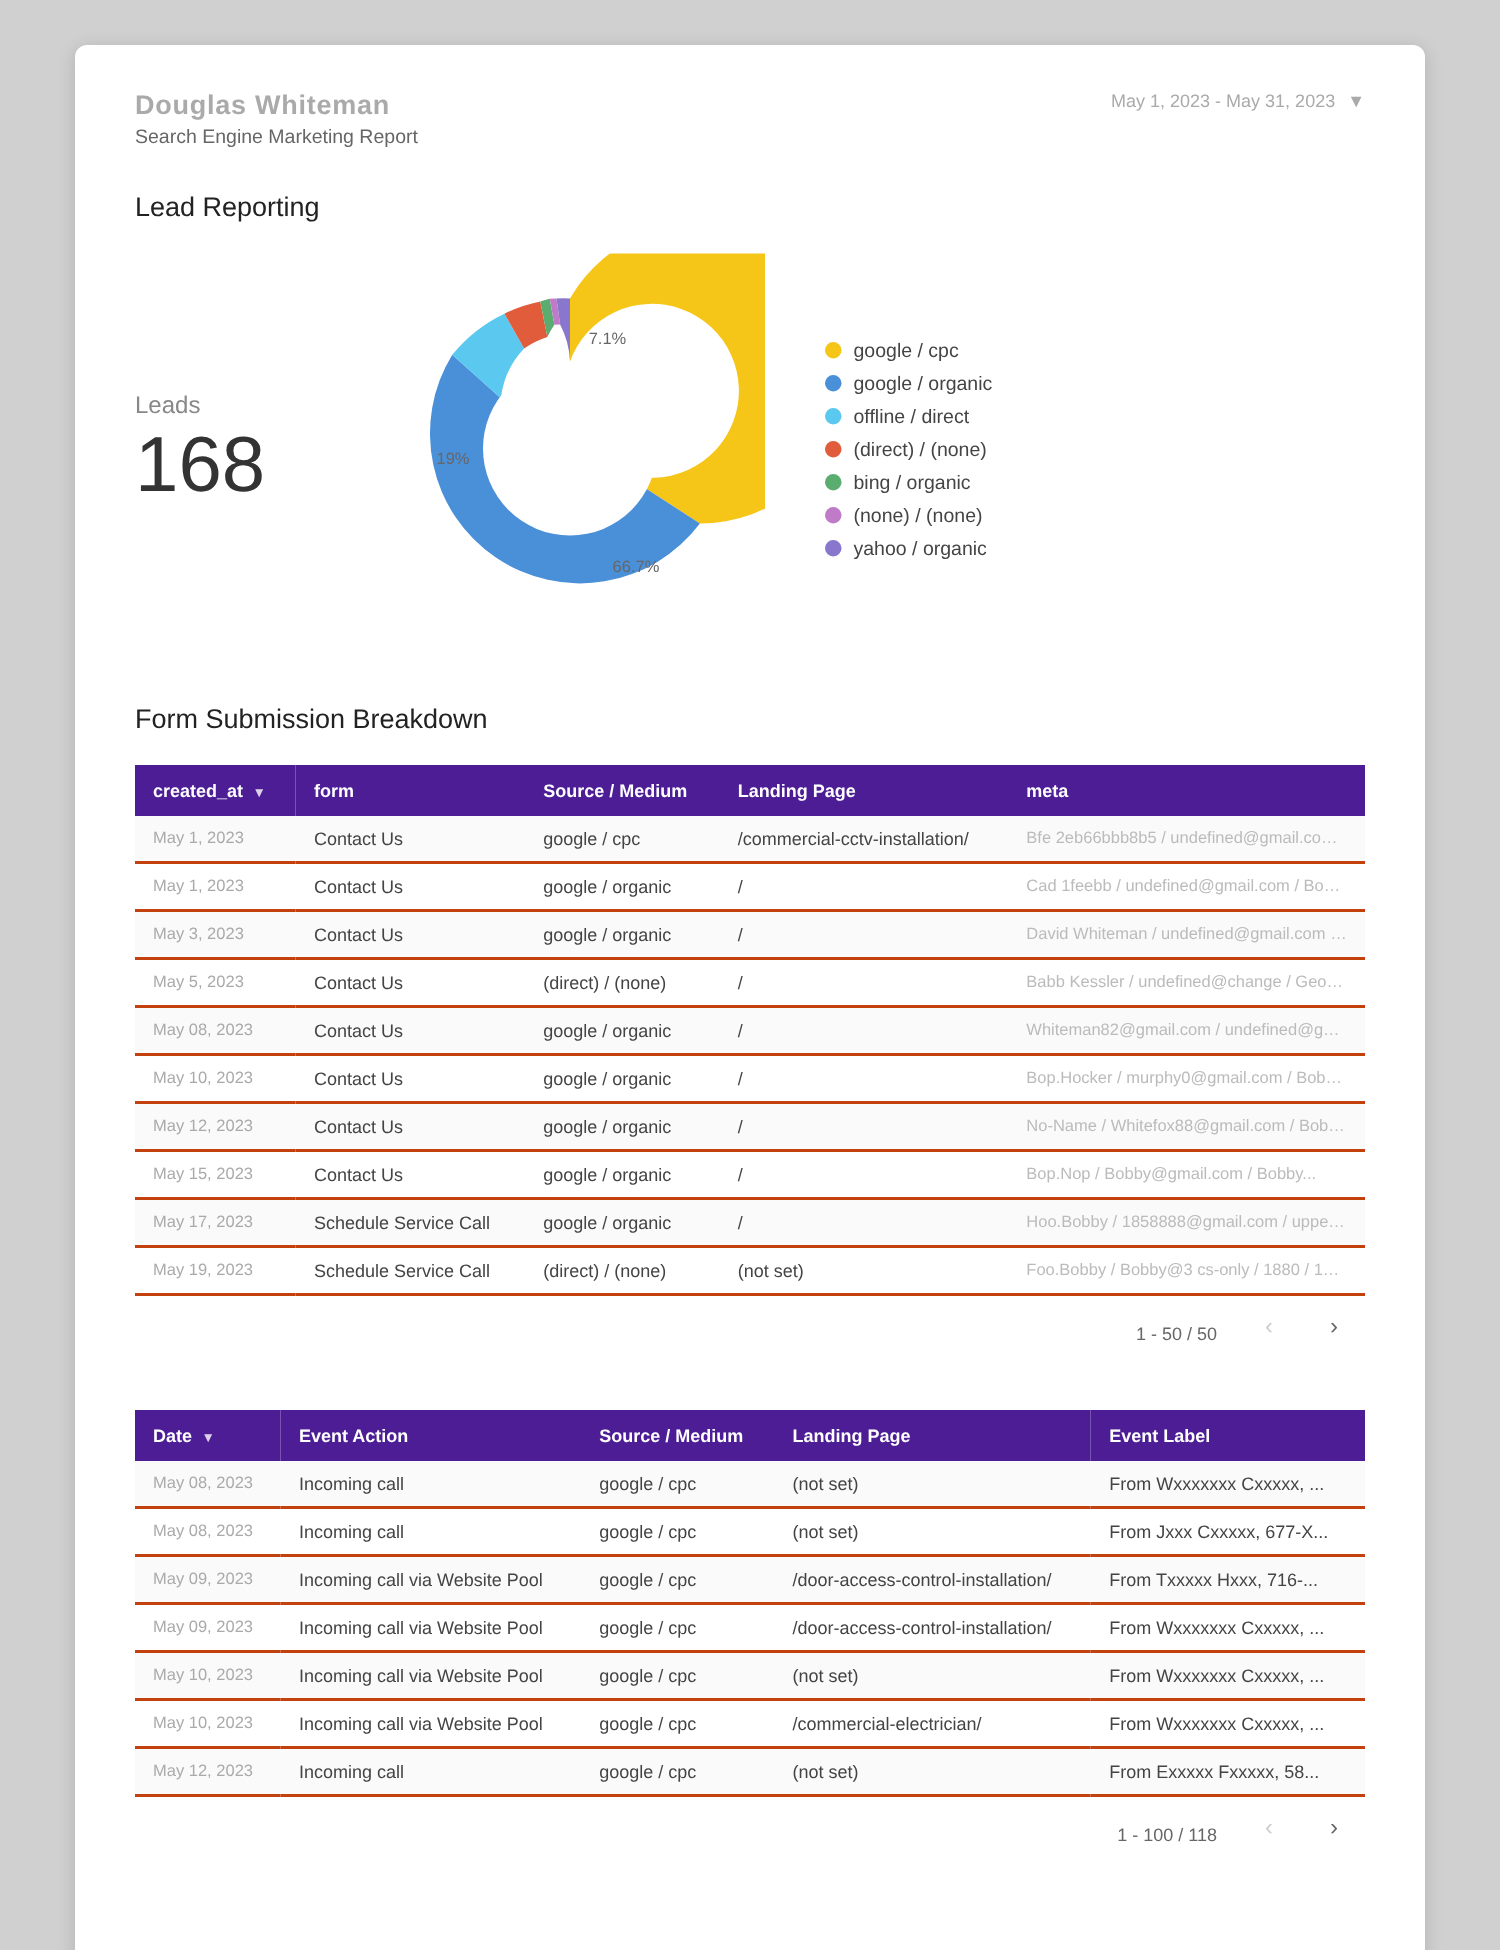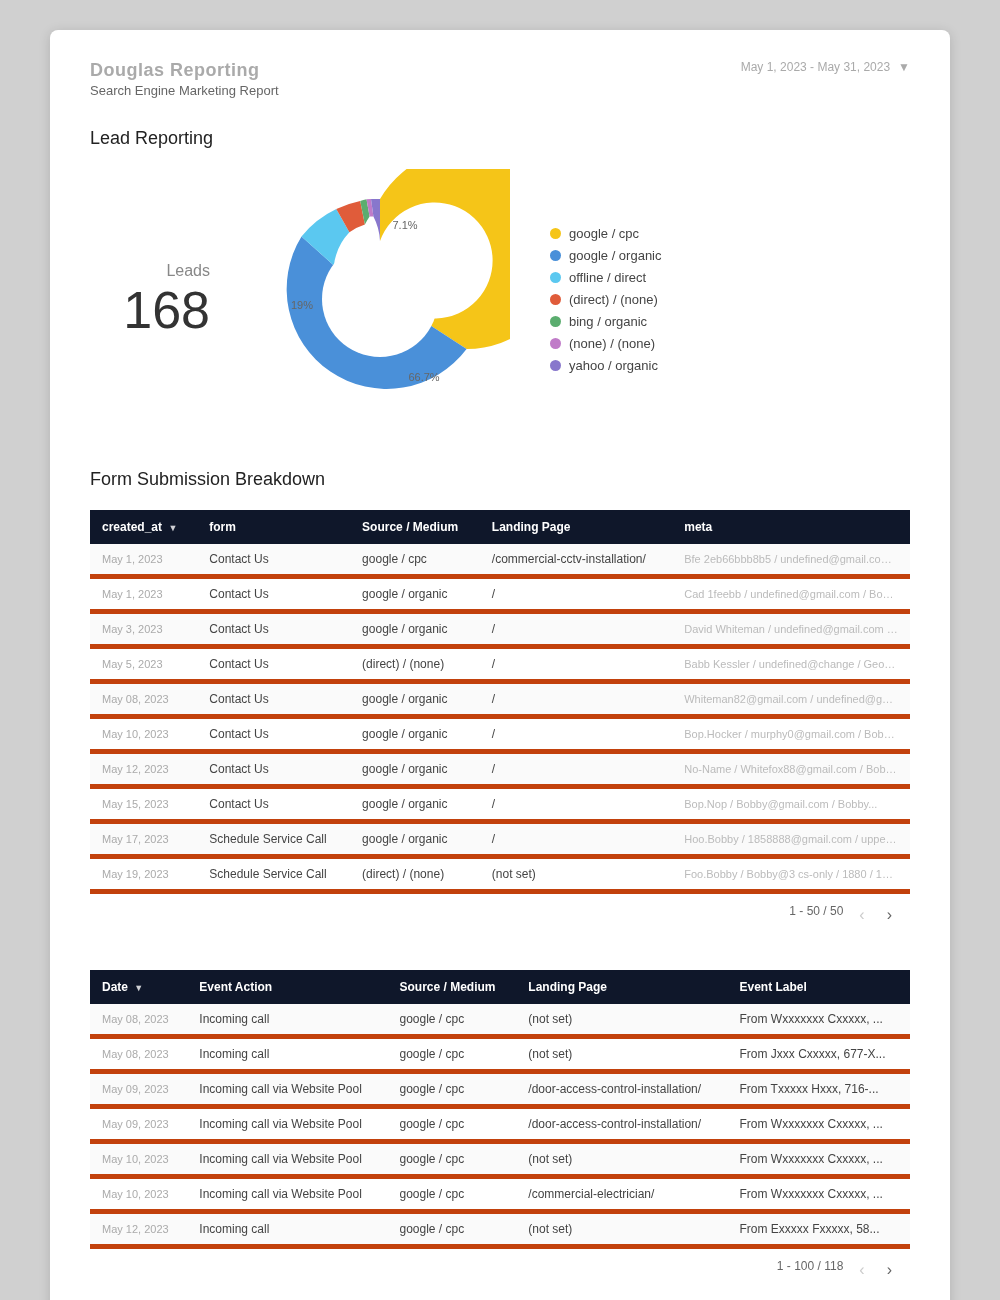--- a/index.html
+++ b/index.html
@@ -56,21 +56,21 @@
       margin-bottom: 40px;
     }
     .lead-content {
       display: flex;
       align-items: center;
       gap: 40px;
     }
     .lead-stat {
       display: flex;
       flex-direction: column;
-      align-items: flex-end;
+      align-items: flex-start;
       min-width: 120px;
     }
     .lead-label {
       font-size: 16px;
       color: #888;
       margin-bottom: 4px;
     }
     .lead-number {
       font-size: 52px;
       font-weight: 300;
@@ -108,37 +108,37 @@
     
     .table-section {
       margin-bottom: 40px;
     }
     table {
       width: 100%;
       border-collapse: collapse;
       font-size: 12.5px;
     }
     thead tr {
-      background: #0f172a;
+      background: #4c1d95;
       color: #fff;
       border-radius: 14px;
     }
     thead th {
       padding: 10px 12px;
       text-align: left;
       font-weight: 600;
       font-size: 12px;
     }
     thead th .sort-arrow {
       font-size: 9px;
       margin-left: 3px;
       opacity: 0.8;
     }
     tbody tr {
-      border-bottom: 5px solid #c2410c;
+      border-bottom: 2px solid #c2410c;
     }
     tbody tr:nth-child(odd) {
       background: #fafafa;
     }
     tbody tr:nth-child(even) {
       background: #fff;
     }
     tbody td {
       padding: 8px 12px;
       color: #444;
@@ -152,22 +152,22 @@
       color: #bbb;
       font-size: 11px;
       max-width: 220px;
       overflow: hidden;
       text-overflow: ellipsis;
       white-space: nowrap;
     }
     .pagination {
       display: flex;
       justify-content: flex-end;
-      align-items: flex-start;
-      gap: 10px;
+      align-items: flex-end;
+      gap: 26px;
       padding: 10px 12px 4px;
       font-size: 12px;
       color: #666;
     }
     .pagination button {
       background: none;
       border: none;
       cursor: pointer;
       font-size: 16px;
       color: #666;
@@ -175,21 +175,21 @@
     }
     .pagination button.disabled { color: #ccc; cursor: default; }
   </style>
 </head>
 <body>
 
 <div class="page">
 
   <div class="header">
     <div class="header-left">
-      <div class="company-name">Douglas Reporting</div>
+      <div class="company-name">Douglas Whiteman</div>
       <div class="report-title">Search Engine Marketing Report</div>
     </div>
     <div class="header-right">
       <span class="date-range">May 1, 2023 - May 31, 2023</span>
       <span style="cursor:pointer;color:#aaa;font-size:12px;">▼</span>
     </div>
   </div>
 
   <div class="lead-section table-section">
     <div class="section-title">Lead Reporting</div>

